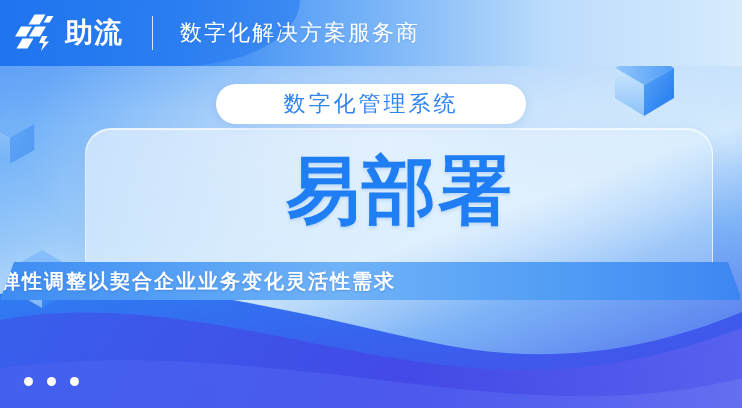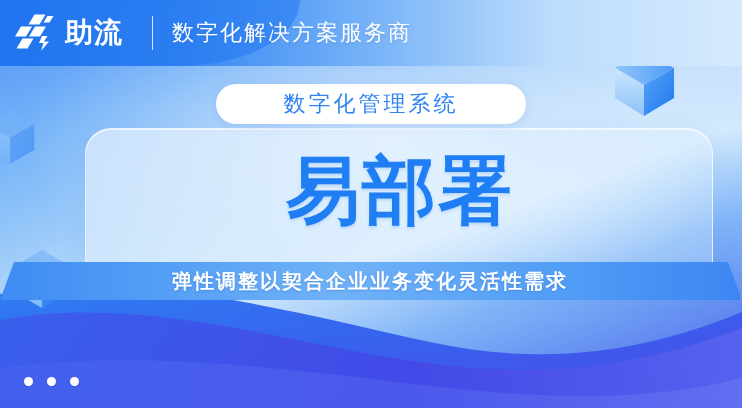--- a/index.html
+++ b/index.html
@@ -46,21 +46,21 @@
     letter-spacing:1px; line-height:1;
     font-family:"DejaVu Sans","Liberation Sans",sans-serif;
   }
   .logo-divider {
     position:absolute; left:152px; top:16px;
     width:1px; height:34px;
     background:rgba(255,255,255,.82);
     z-index:2;
   }
   .header-tagline {
-    position:absolute; left:172px; top:0; height:66px;
+    position:absolute; left:180px; top:0; height:66px;
     display:flex; align-items:center;
     font-size:22px; font-weight:400; color:#ffffff;
     letter-spacing:2px;
     text-shadow:0 1px 2px rgba(40,90,180,.20);
     z-index:2;
     text-align:right;
   }
 
   
   .cube { position:absolute; pointer-events:none; }
@@ -108,21 +108,21 @@
     text-shadow:0 2px 3px rgba(120,175,240,.35);
     white-space:nowrap;
   }
   .headline-gap { display:inline-block; width:26px; }
 
   
   .sub-band {
     position:absolute; left:0; top:262px; width:740px; height:38px;
     background:linear-gradient(90deg,#3e8cf3 0%,#4f9bf5 18%,#6fb2f7 46%,#4f9bf5 78%,#3d86f2 100%);
     clip-path:polygon(14px 0, 728px 0, 742px 38px, 0 38px);
-    display:flex; align-items:center; justify-content:center;
+    display:flex; align-items:center; justify-content:flex-start;
     z-index:9;
   }
   .sub-text {
     font-size:20px; font-weight:600; color:#ffffff;
     letter-spacing:2px; line-height:1;
     text-shadow:0 1px 2px rgba(30,80,170,.30);
   }
 
   
   .waves { position:absolute; left:0; top:250px; width:742px; height:158px; z-index:5; }

